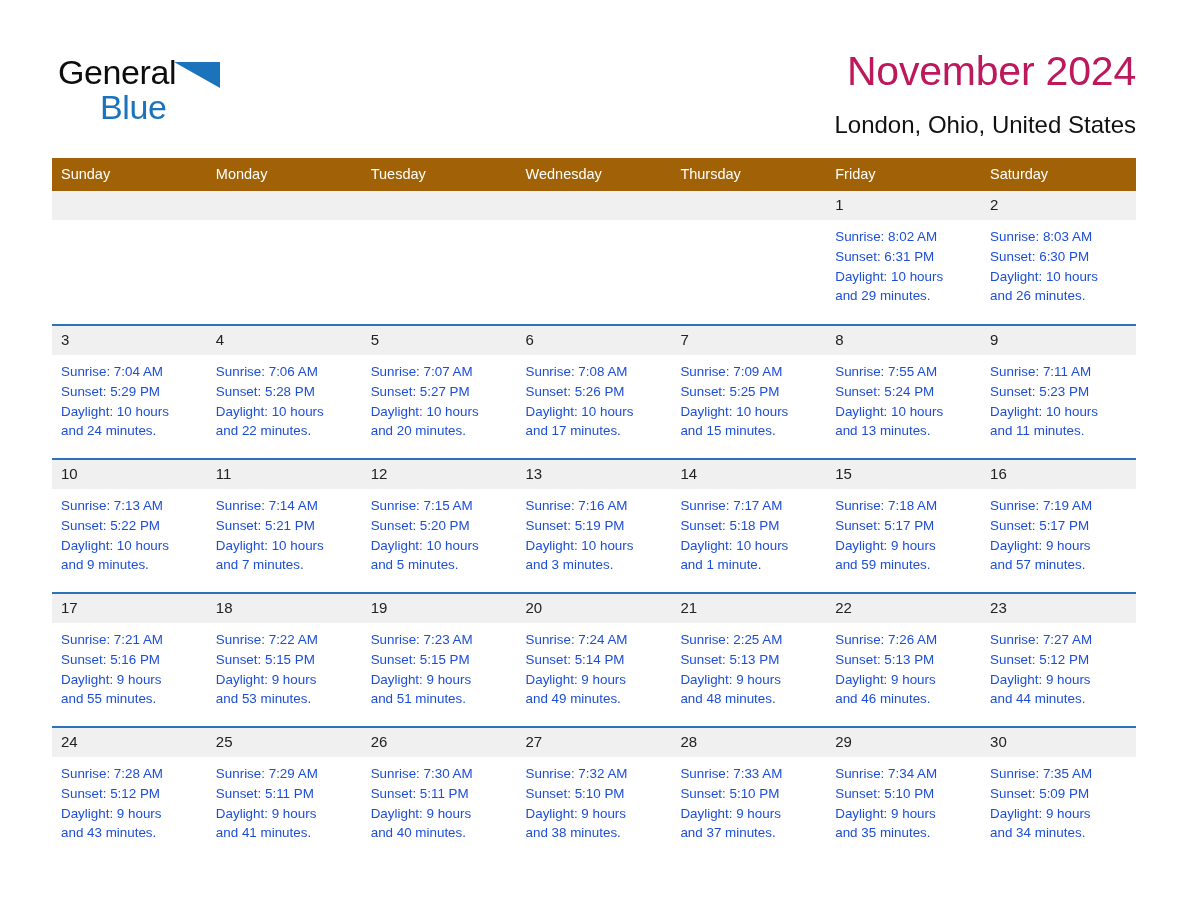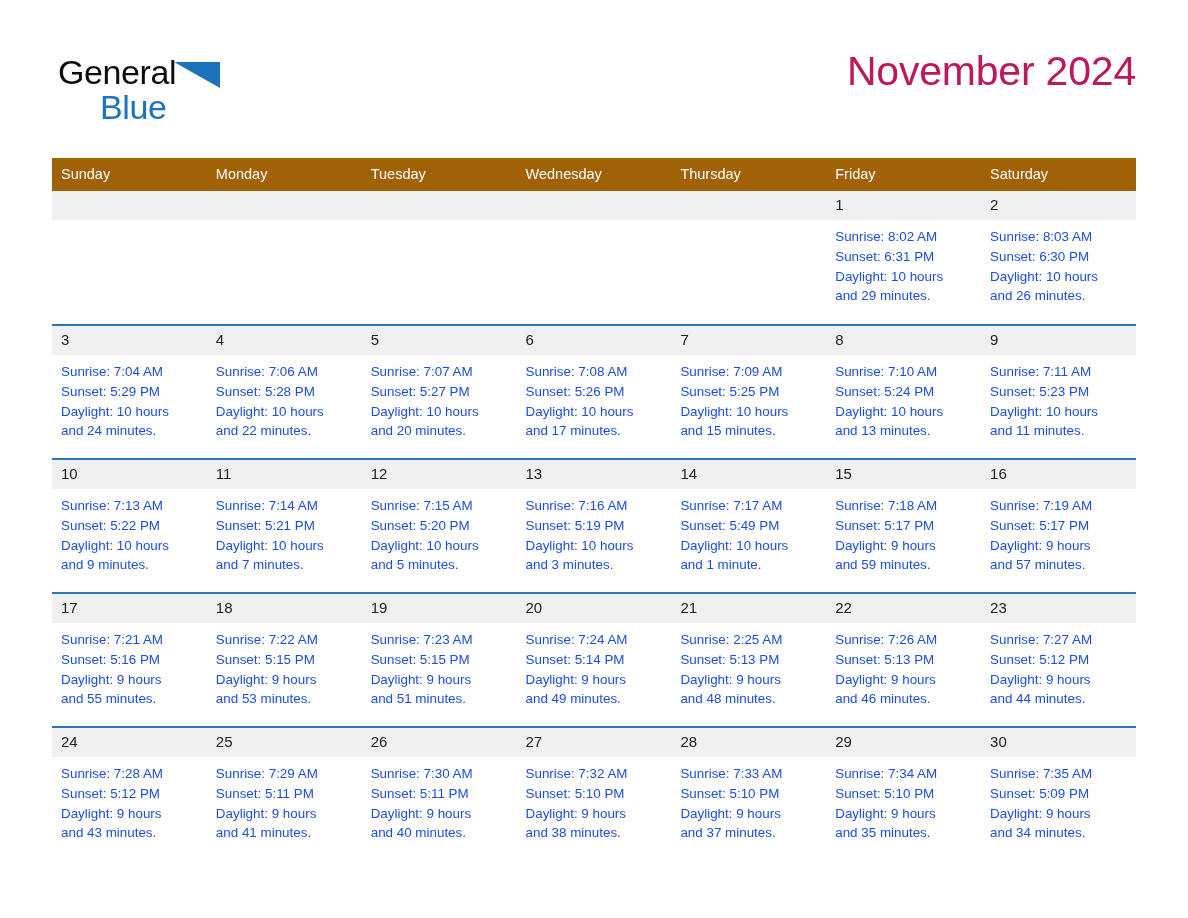--- a/index.html
+++ b/index.html
@@ -141,20 +141,21 @@
       <div class="brand-row1">
         <span>General</span><span class="brand-tri"><svg width="46" height="26" viewBox="0 0 46 26" xmlns="http://www.w3.org/2000/svg">
               <polygon points="0,0 46,0 46,26" fill="#1b74bb"></polygon>
             </svg></span>
       </div>
       <div class="brand-row2">Blue</div>
     </div>
 
     <div class="titles">
       <div class="cal-title">November 2024</div>
+      <div class="cal-subtitle">London, Ohio, United States</div>
     </div>
 
   </div>
 
   <div class="calendar">
     <table class="cal">
       <thead>
         <tr>
           <th>Sunday</th>
           <th>Monday</th>
@@ -273,21 +274,21 @@
               <div class="daybody">
                 <div>Sunrise: 7:09 AM</div>
                 <div>Sunset: 5:25 PM</div>
                 <div>Daylight: 10 hours</div>
                 <div>and 15 minutes.</div>
               </div>
             </td>
             <td>
               <div class="daynum">8</div>
               <div class="daybody">
-                <div>Sunrise: 7:10 AM</div>
+                <div>Sunrise: 7:55 AM</div>
                 <div>Sunset: 5:24 PM</div>
                 <div>Daylight: 10 hours</div>
                 <div>and 13 minutes.</div>
               </div>
             </td>
             <td>
               <div class="daynum">9</div>
               <div class="daybody">
                 <div>Sunrise: 7:11 AM</div>
                 <div>Sunset: 5:23 PM</div>
@@ -330,21 +331,21 @@
                 <div>Sunrise: 7:16 AM</div>
                 <div>Sunset: 5:19 PM</div>
                 <div>Daylight: 10 hours</div>
                 <div>and 3 minutes.</div>
               </div>
             </td>
             <td>
               <div class="daynum">14</div>
               <div class="daybody">
                 <div>Sunrise: 7:17 AM</div>
-                <div>Sunset: 5:49 PM</div>
+                <div>Sunset: 5:18 PM</div>
                 <div>Daylight: 10 hours</div>
                 <div>and 1 minute.</div>
               </div>
             </td>
             <td>
               <div class="daynum">15</div>
               <div class="daybody">
                 <div>Sunrise: 7:18 AM</div>
                 <div>Sunset: 5:17 PM</div>
                 <div>Daylight: 9 hours</div>

